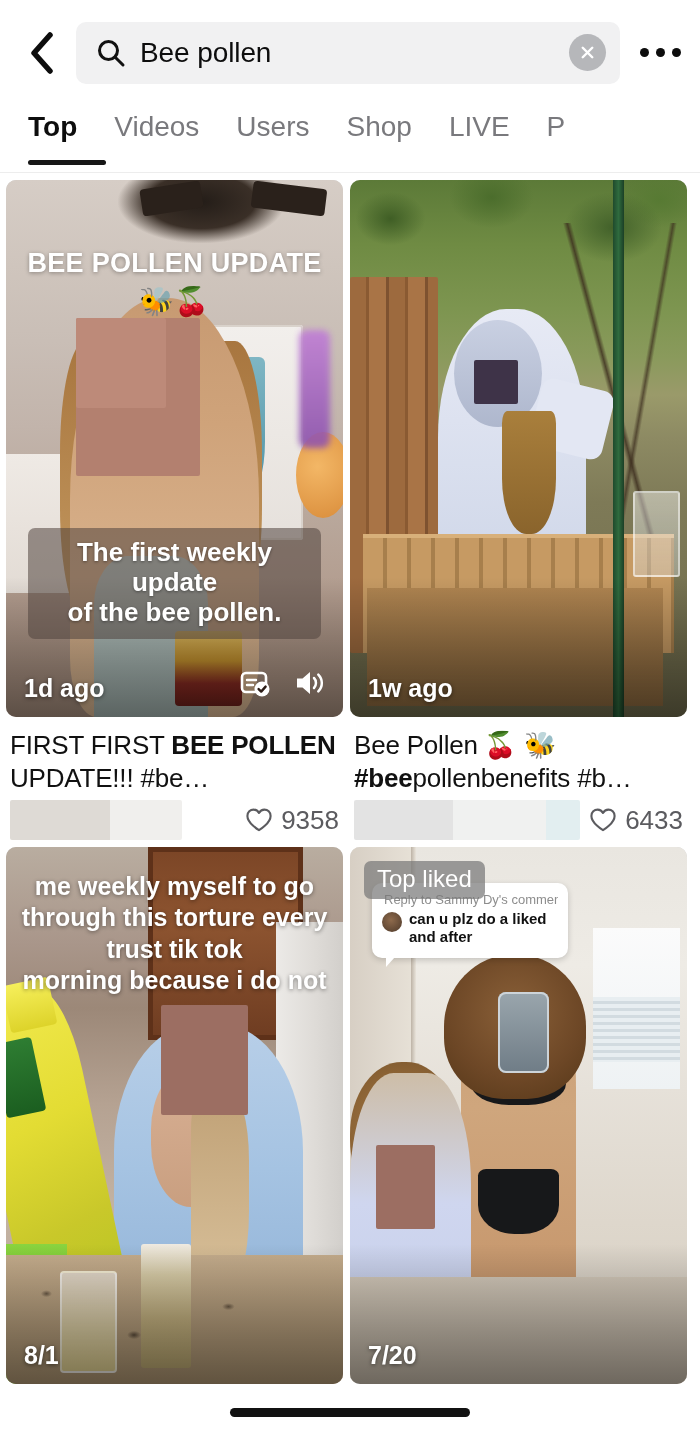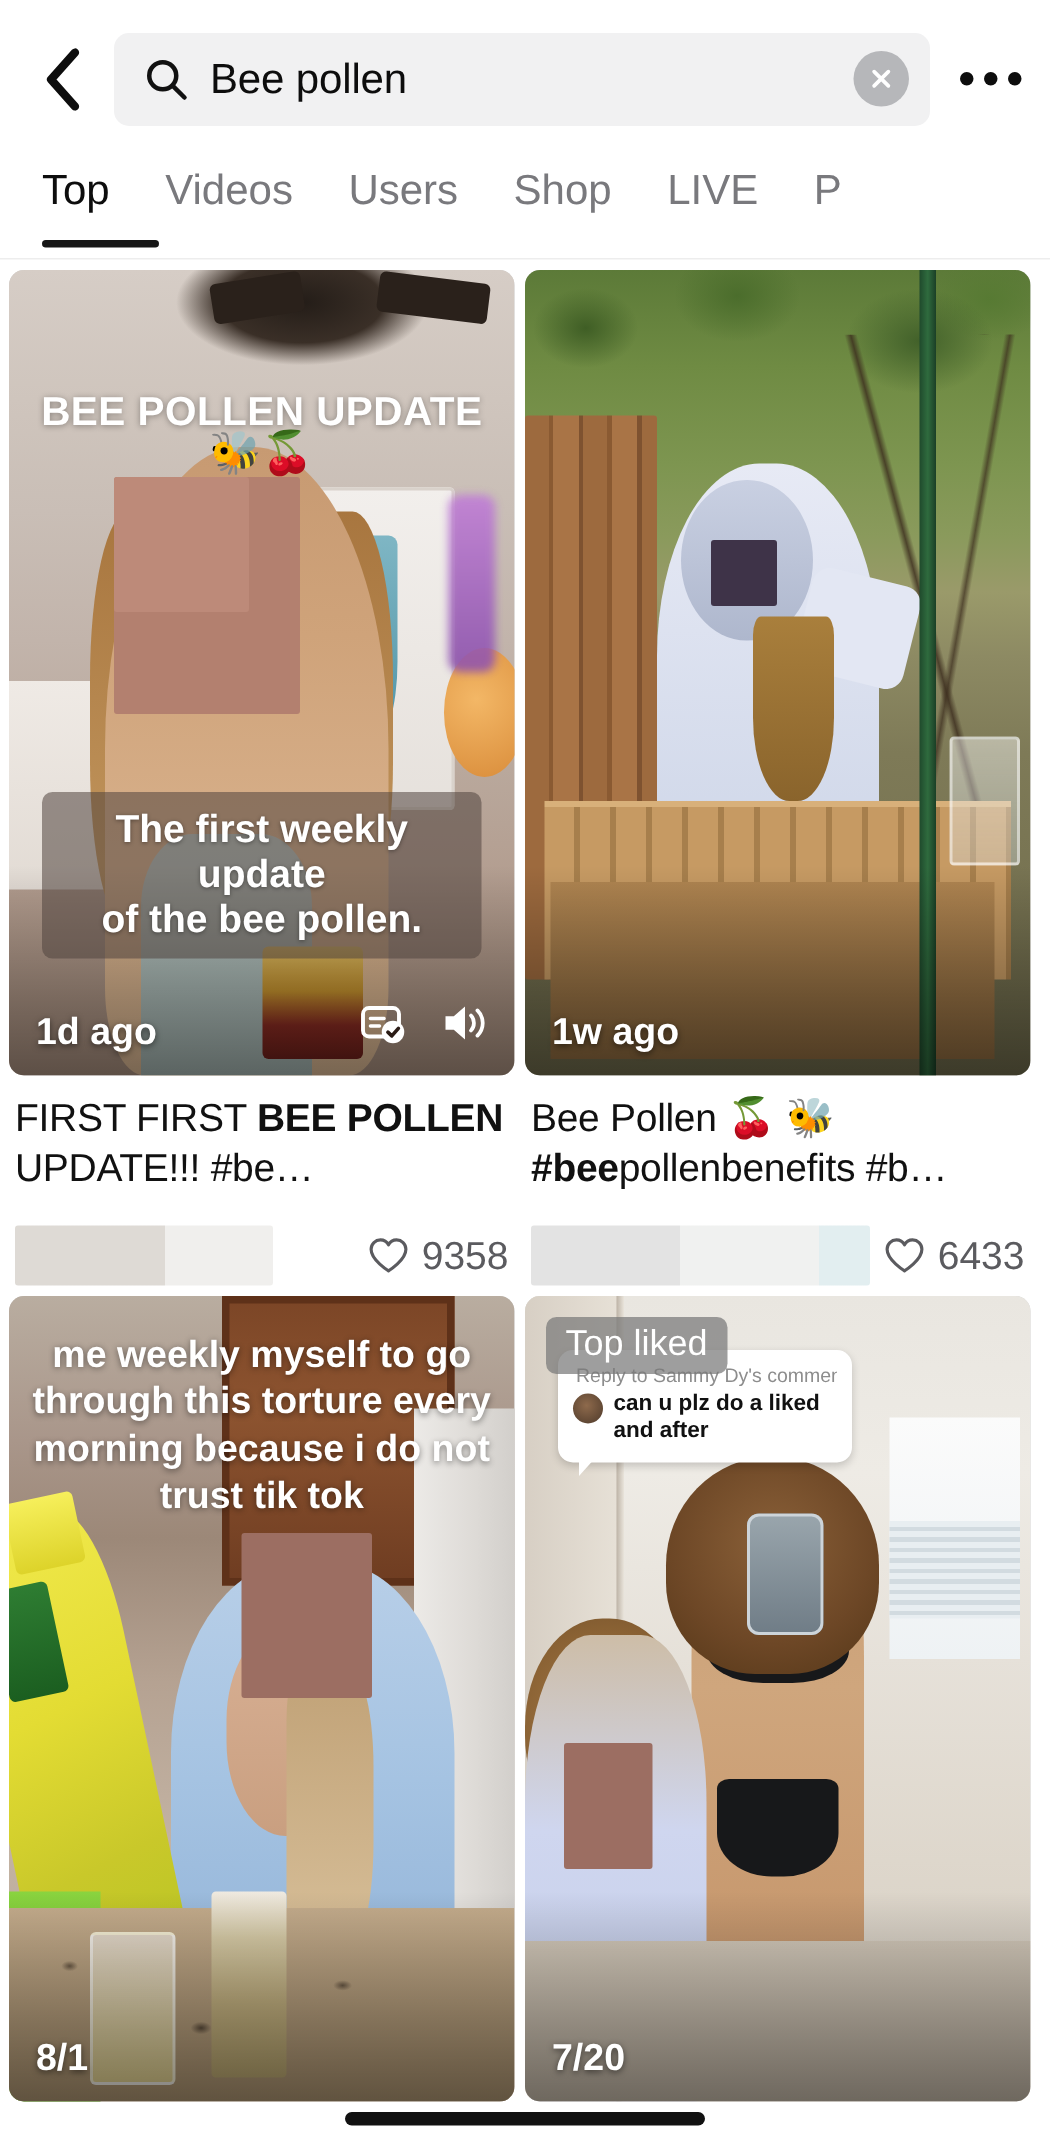--- a/index.html
+++ b/index.html
@@ -46,21 +46,21 @@
     position: absolute; top: 105px; left: 0; width: 700px; height: 68px;
     border-bottom: 1px solid #ededed; overflow: hidden;
   }
   .tabs { display: flex; align-items: flex-start; height: 68px; padding-left: 28px; }
   .tab {
     position: relative; height: 68px; white-space: nowrap;
     font-size: 28px; color: #79797d; font-weight: 400;
     padding: 6px 28px 0 0; margin-right: 9px;
     display: flex; align-items: flex-start;
   }
-  .tab.active { color: #0d0d0d; font-weight: 400; }
+  .tab.active { color: #0d0d0d; font-weight: 700; }
   .tab.active::after {
     content: ""; position: absolute; left: 0; bottom: 8px;
     width: 78px; height: 5px; background: #161616; border-radius: 3px;
   }
 
   
   .grid {
     position: absolute; top: 180px; left: 0; width: 700px;
     display: flex; flex-wrap: wrap; gap: 7px 7px; padding: 0 6px;
   }
@@ -312,21 +312,21 @@
 
   
   .redact { position: absolute; border-radius: 2px; }
 
   
   .ov-title {
     position: absolute; left: 0; right: 0; text-align: center;
     color: #fff; font-weight: 700; letter-spacing: .3px;
     text-shadow: 0 1px 4px rgba(0,0,0,.35);
   }
-  .ov-title.c1 { top: 68px; font-size: 27px; margin-top: 11px; }
+  .ov-title.c1 { top: 68px; font-size: 27px; }
   .ov-caption-box {
     position: absolute; left: 22px; right: 22px;
     background: rgba(80,68,62,.55); border-radius: 7px;
     padding: 9px 8px 12px; text-align: center;
   }
   .ov-caption-box .line {
     color:#fff; font-weight:700; font-size: 26px; line-height: 1.16;
     text-shadow: 0 1px 3px rgba(0,0,0,.4);
   }
   .ov-yellow {
@@ -383,21 +383,21 @@
 
   
   .meta { padding: 12px 4px 0 4px; }
   .vtitle {
     font-size: 26px; line-height: 1.27; color:#111; letter-spacing: -0.2px;
     height: 68px; overflow: hidden;
   }
   .vtitle b { font-weight: 700; }
   .metarow {
     display:flex; align-items:center; justify-content: space-between;
-    margin-top: 20px; height: 40px;
+    margin-top: 3px; height: 40px;
   }
   .user-redact { height: 40px; border-radius: 2px; }
   .likes { display:flex; align-items:center; gap:8px; color:#5b5b5f; font-size: 26px; }
 
   
   .home-indicator {
     position:absolute; left: 50%; transform: translateX(-50%); bottom: 12px;
     width: 240px; height: 9px; background:#111; border-radius: 6px;
   }
 </style>
@@ -580,22 +580,22 @@
           <div class="greenlbl"></div>
           <div class="greenbottle"></div>
           <div class="counter"></div>
           <div class="glass"></div>
           <div class="pjar"></div>
         </div>
 
         <div class="ov-plain">
           <div>me weekly myself to go</div>
           <div>through this torture every</div>
+          <div>trust tik tok</div>
           <div>morning because i do not</div>
-          <div>trust tik tok</div>
         </div>
 
         <div class="redact" style="left:155px; top:158px; width:87px; height:110px; background:#9c6e62;"></div>
 
         <div class="bottom-shade"></div>
         <div class="time-badge">8/1</div>
       </div>
     </div>
 
     <div class="card">

